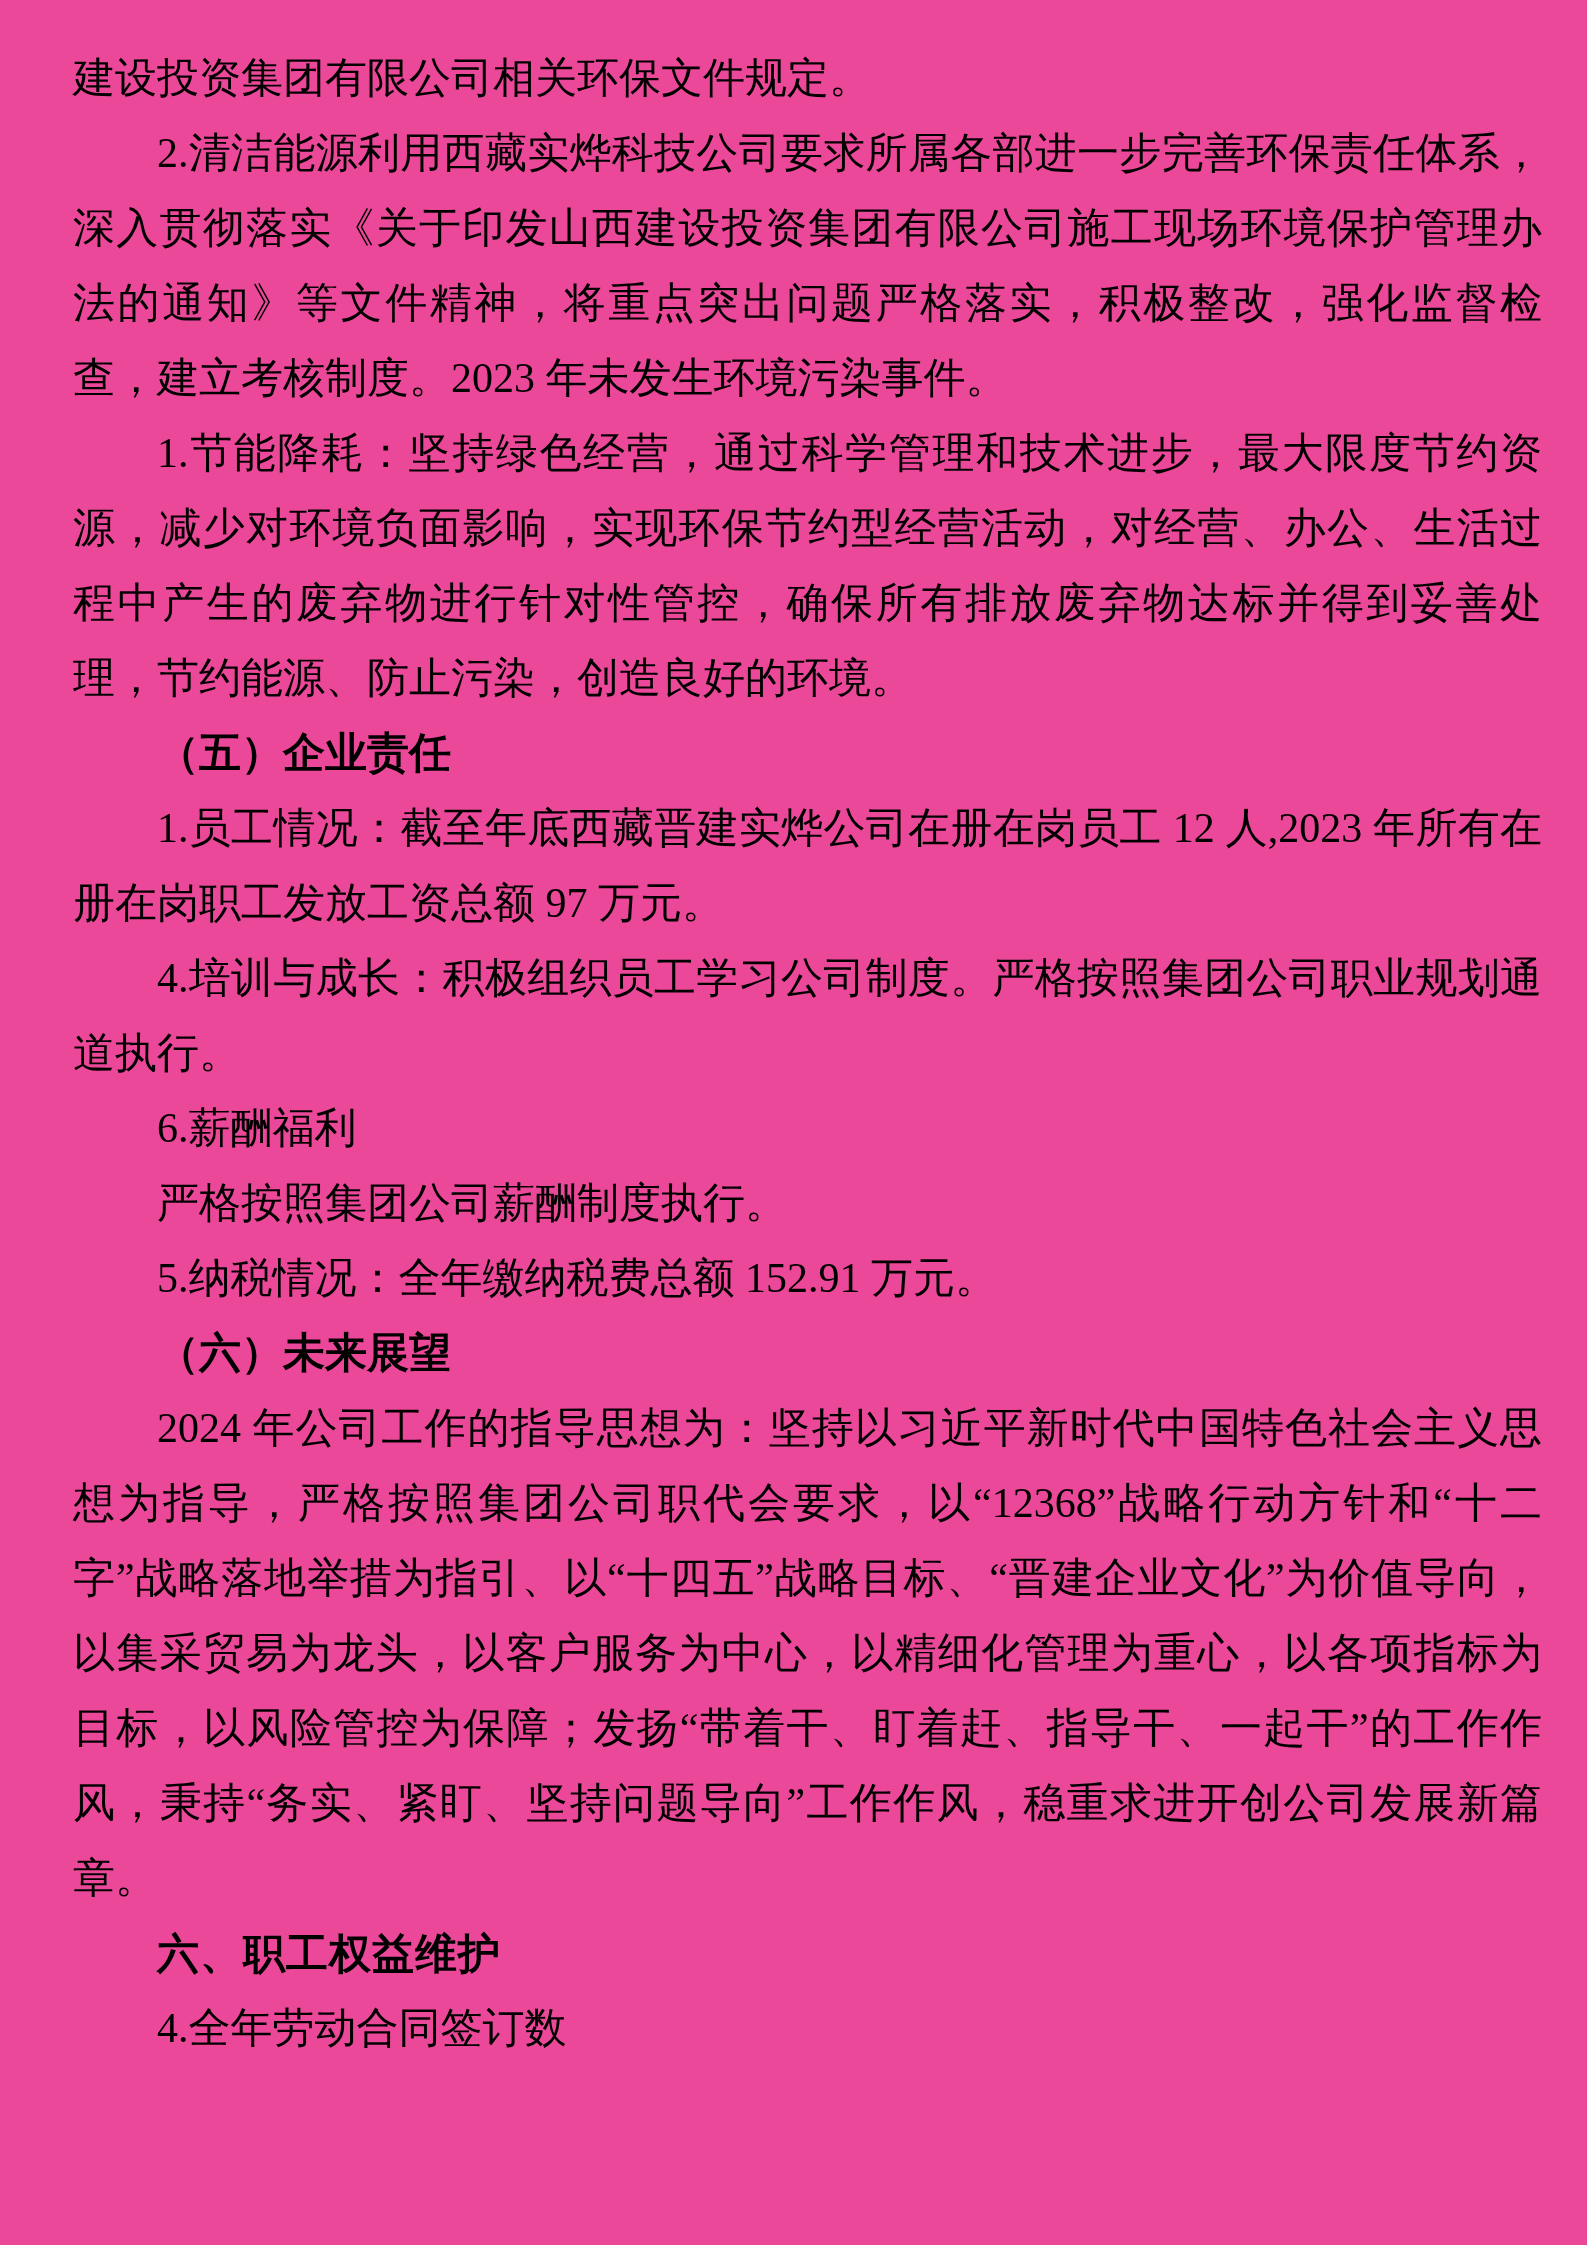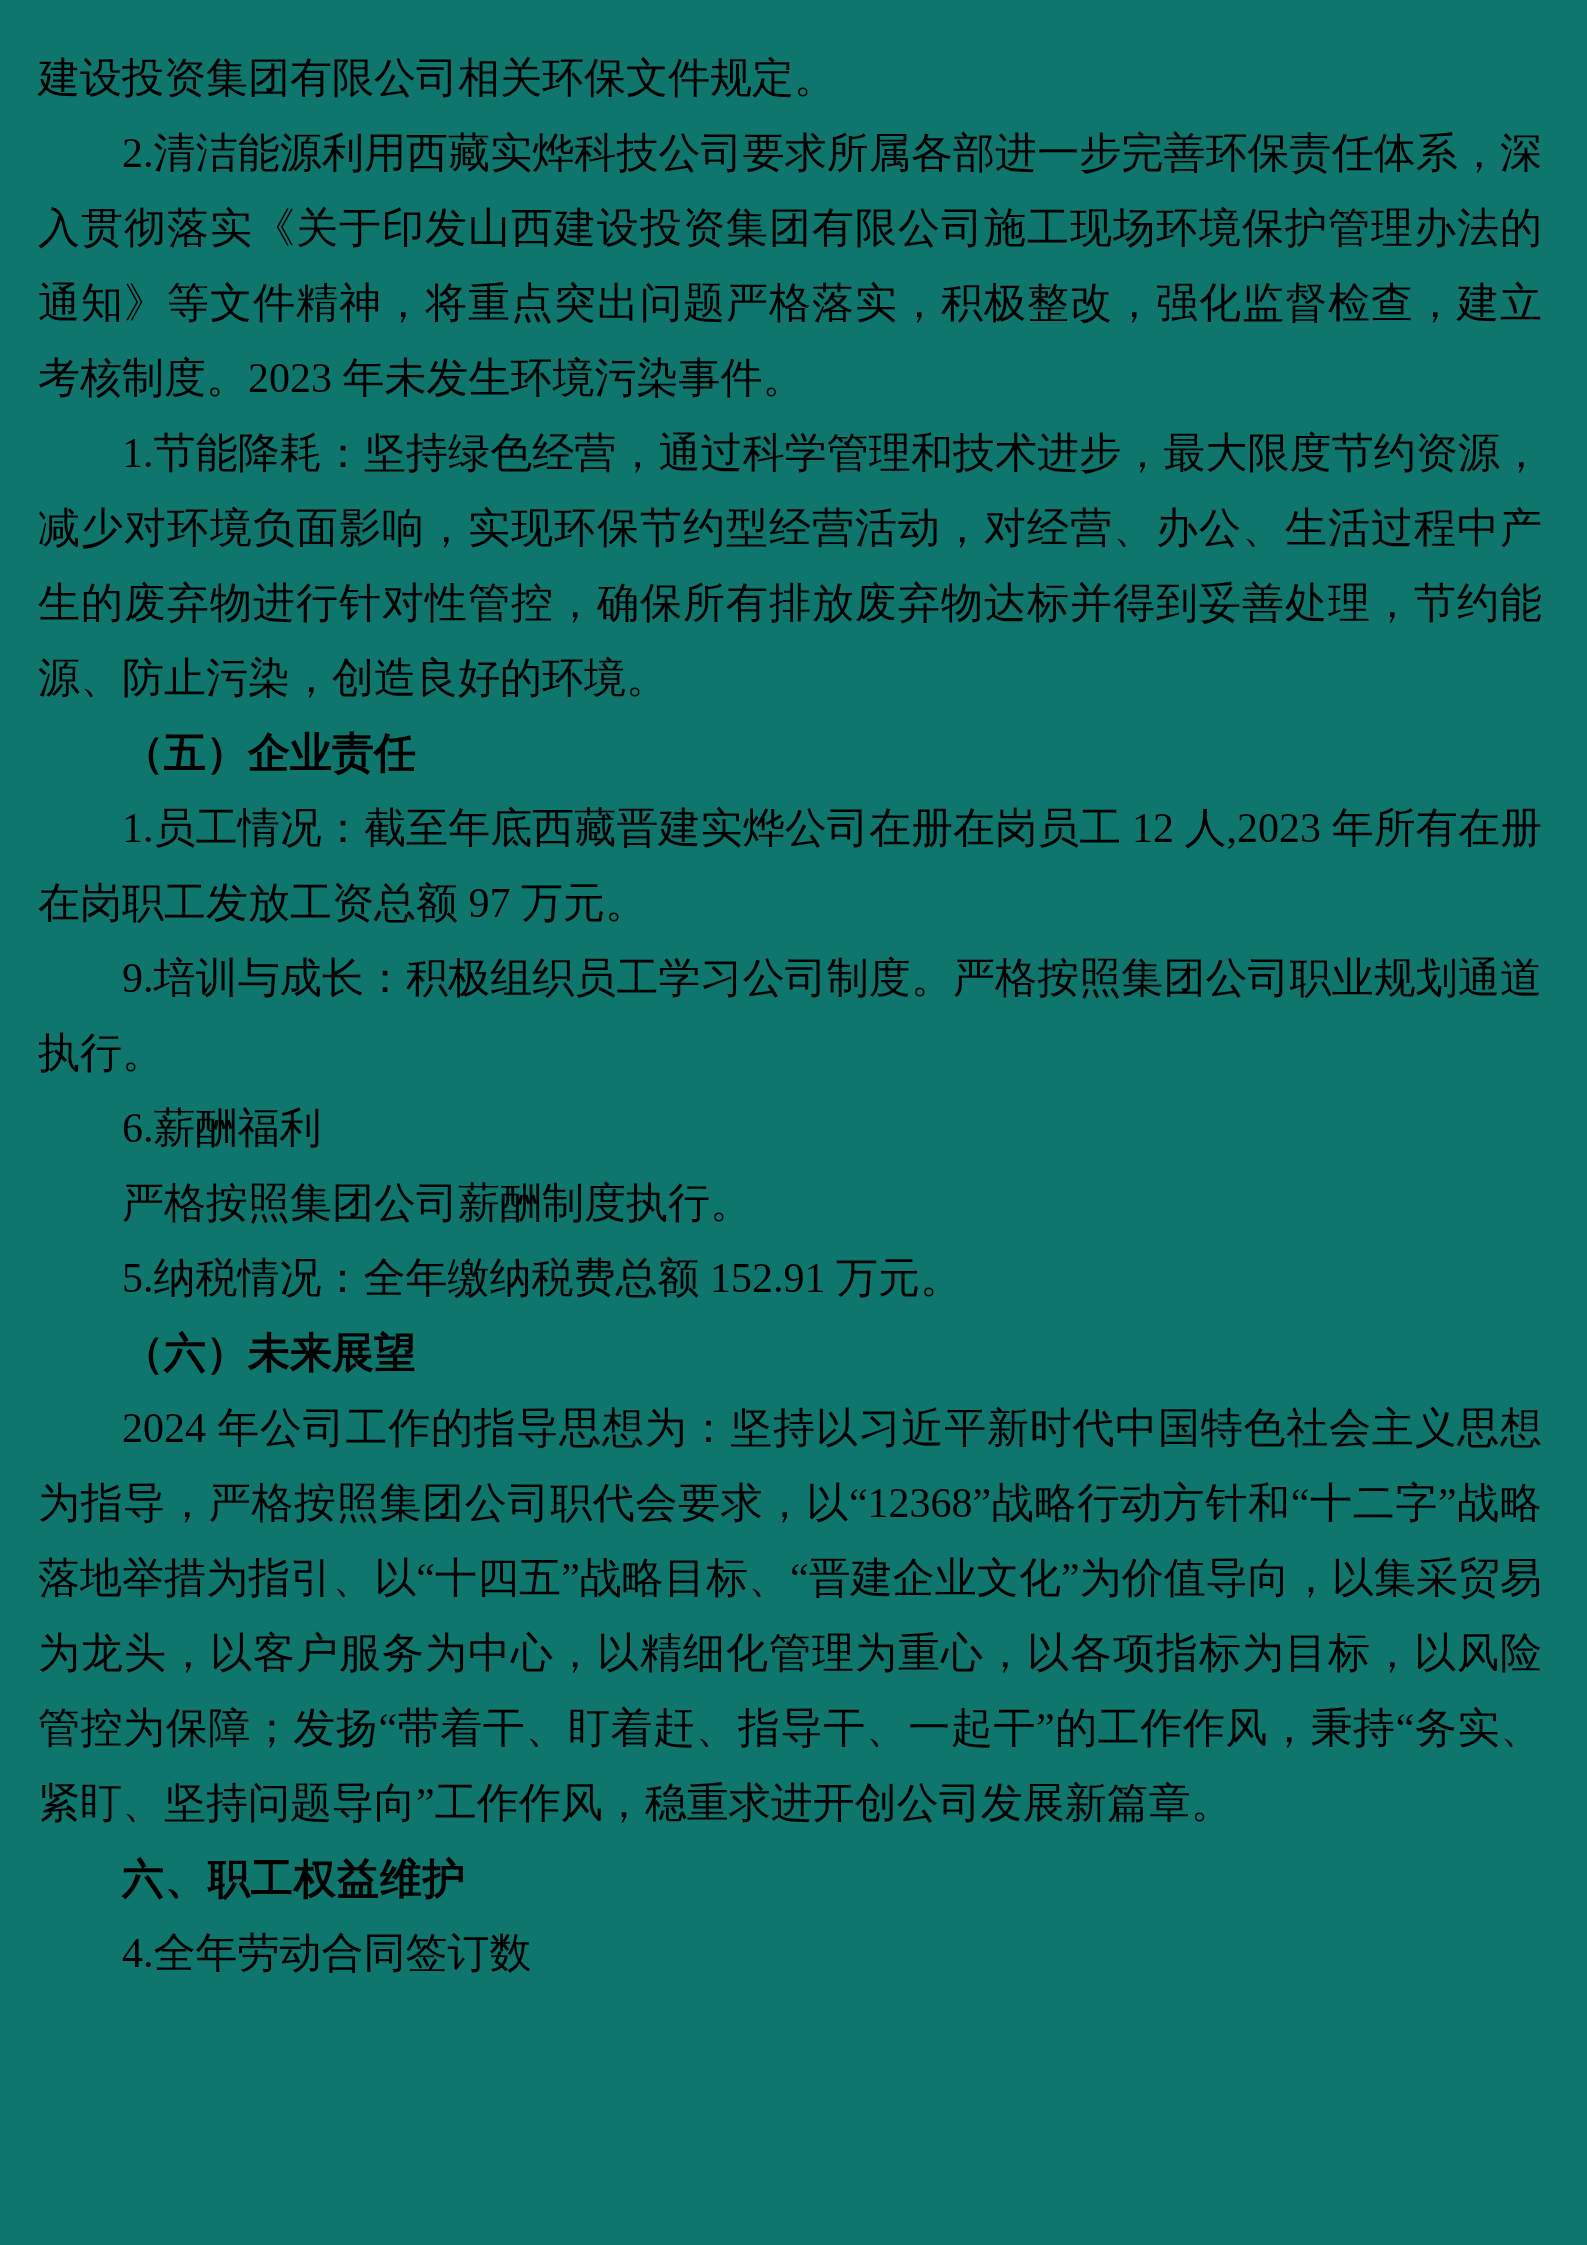--- a/index.html
+++ b/index.html
@@ -4,23 +4,23 @@
 <style>
   html, body {
     margin: 0;
     padding: 0;
     background: #ffffff;
   }
   .page {
     position: relative;
     width: 1587px;
     height: 2245px;
-    background: #0f766e;
+    background: #ec4899;
     box-sizing: border-box;
-    padding: 41px 45px 0 38px;
+    padding: 41px 45px 0 73px;
     overflow: hidden;
     color: #000000;
   }
   .doc-body {
     width: 100%;
   }
   p.block {
     margin: 0;
     font-size: 42px;
     line-height: 75px;
@@ -58,21 +58,21 @@
 </head>
 <body>
 
 <div class="page">
   <div class="doc-body">
     <p class="block para para-continuation">建设投资集团有限公司相关环保文件规定。</p>
     <p class="block para">2.清洁能源利用西藏实烨科技公司要求所属各部进一步完善环保责任体系，深入贯彻落实《关于印发山西建设投资集团有限公司施工现场环境保护管理办法的通知》等文件精神，将重点突出问题严格落实，积极整改，强化监督检查，建立考核制度。2023 年未发生环境污染事件。</p>
     <p class="block para">1.节能降耗：坚持绿色经营，通过科学管理和技术进步，最大限度节约资源，减少对环境负面影响，实现环保节约型经营活动，对经营、办公、生活过程中产生的废弃物进行针对性管控，确保所有排放废弃物达标并得到妥善处理，节约能源、防止污染，创造良好的环境。</p>
     <p class="block heading-kai">（五）企业责任</p>
     <p class="block para">1.员工情况：截至年底西藏晋建实烨公司在册在岗员工 12 人,2023 年所有在册在岗职工发放工资总额 97 万元。</p>
-    <p class="block para">9.培训与成长：积极组织员工学习公司制度。严格按照集团公司职业规划通道执行。</p>
+    <p class="block para">4.培训与成长：积极组织员工学习公司制度。严格按照集团公司职业规划通道执行。</p>
     <p class="block para">6.薪酬福利</p>
     <p class="block para">严格按照集团公司薪酬制度执行。</p>
     <p class="block para">5.纳税情况：全年缴纳税费总额 152.91 万元。</p>
     <p class="block heading-kai">（六）未来展望</p>
     <p class="block para">2024 年公司工作的指导思想为：坚持以习近平新时代中国特色社会主义思想为指导，严格按照集团公司职代会要求，以“12368”战略行动方针和“十二字”战略落地举措为指引、以“十四五”战略目标、“晋建企业文化”为价值导向，以集采贸易为龙头，以客户服务为中心，以精细化管理为重心，以各项指标为目标，以风险管控为保障；发扬“带着干、盯着赶、指导干、一起干”的工作作风，秉持“务实、紧盯、坚持问题导向”工作作风，稳重求进开创公司发展新篇章。</p>
     <p class="block heading-hei">六、职工权益维护</p>
     <p class="block para">4.全年劳动合同签订数</p>
   </div>
 </div>
 

